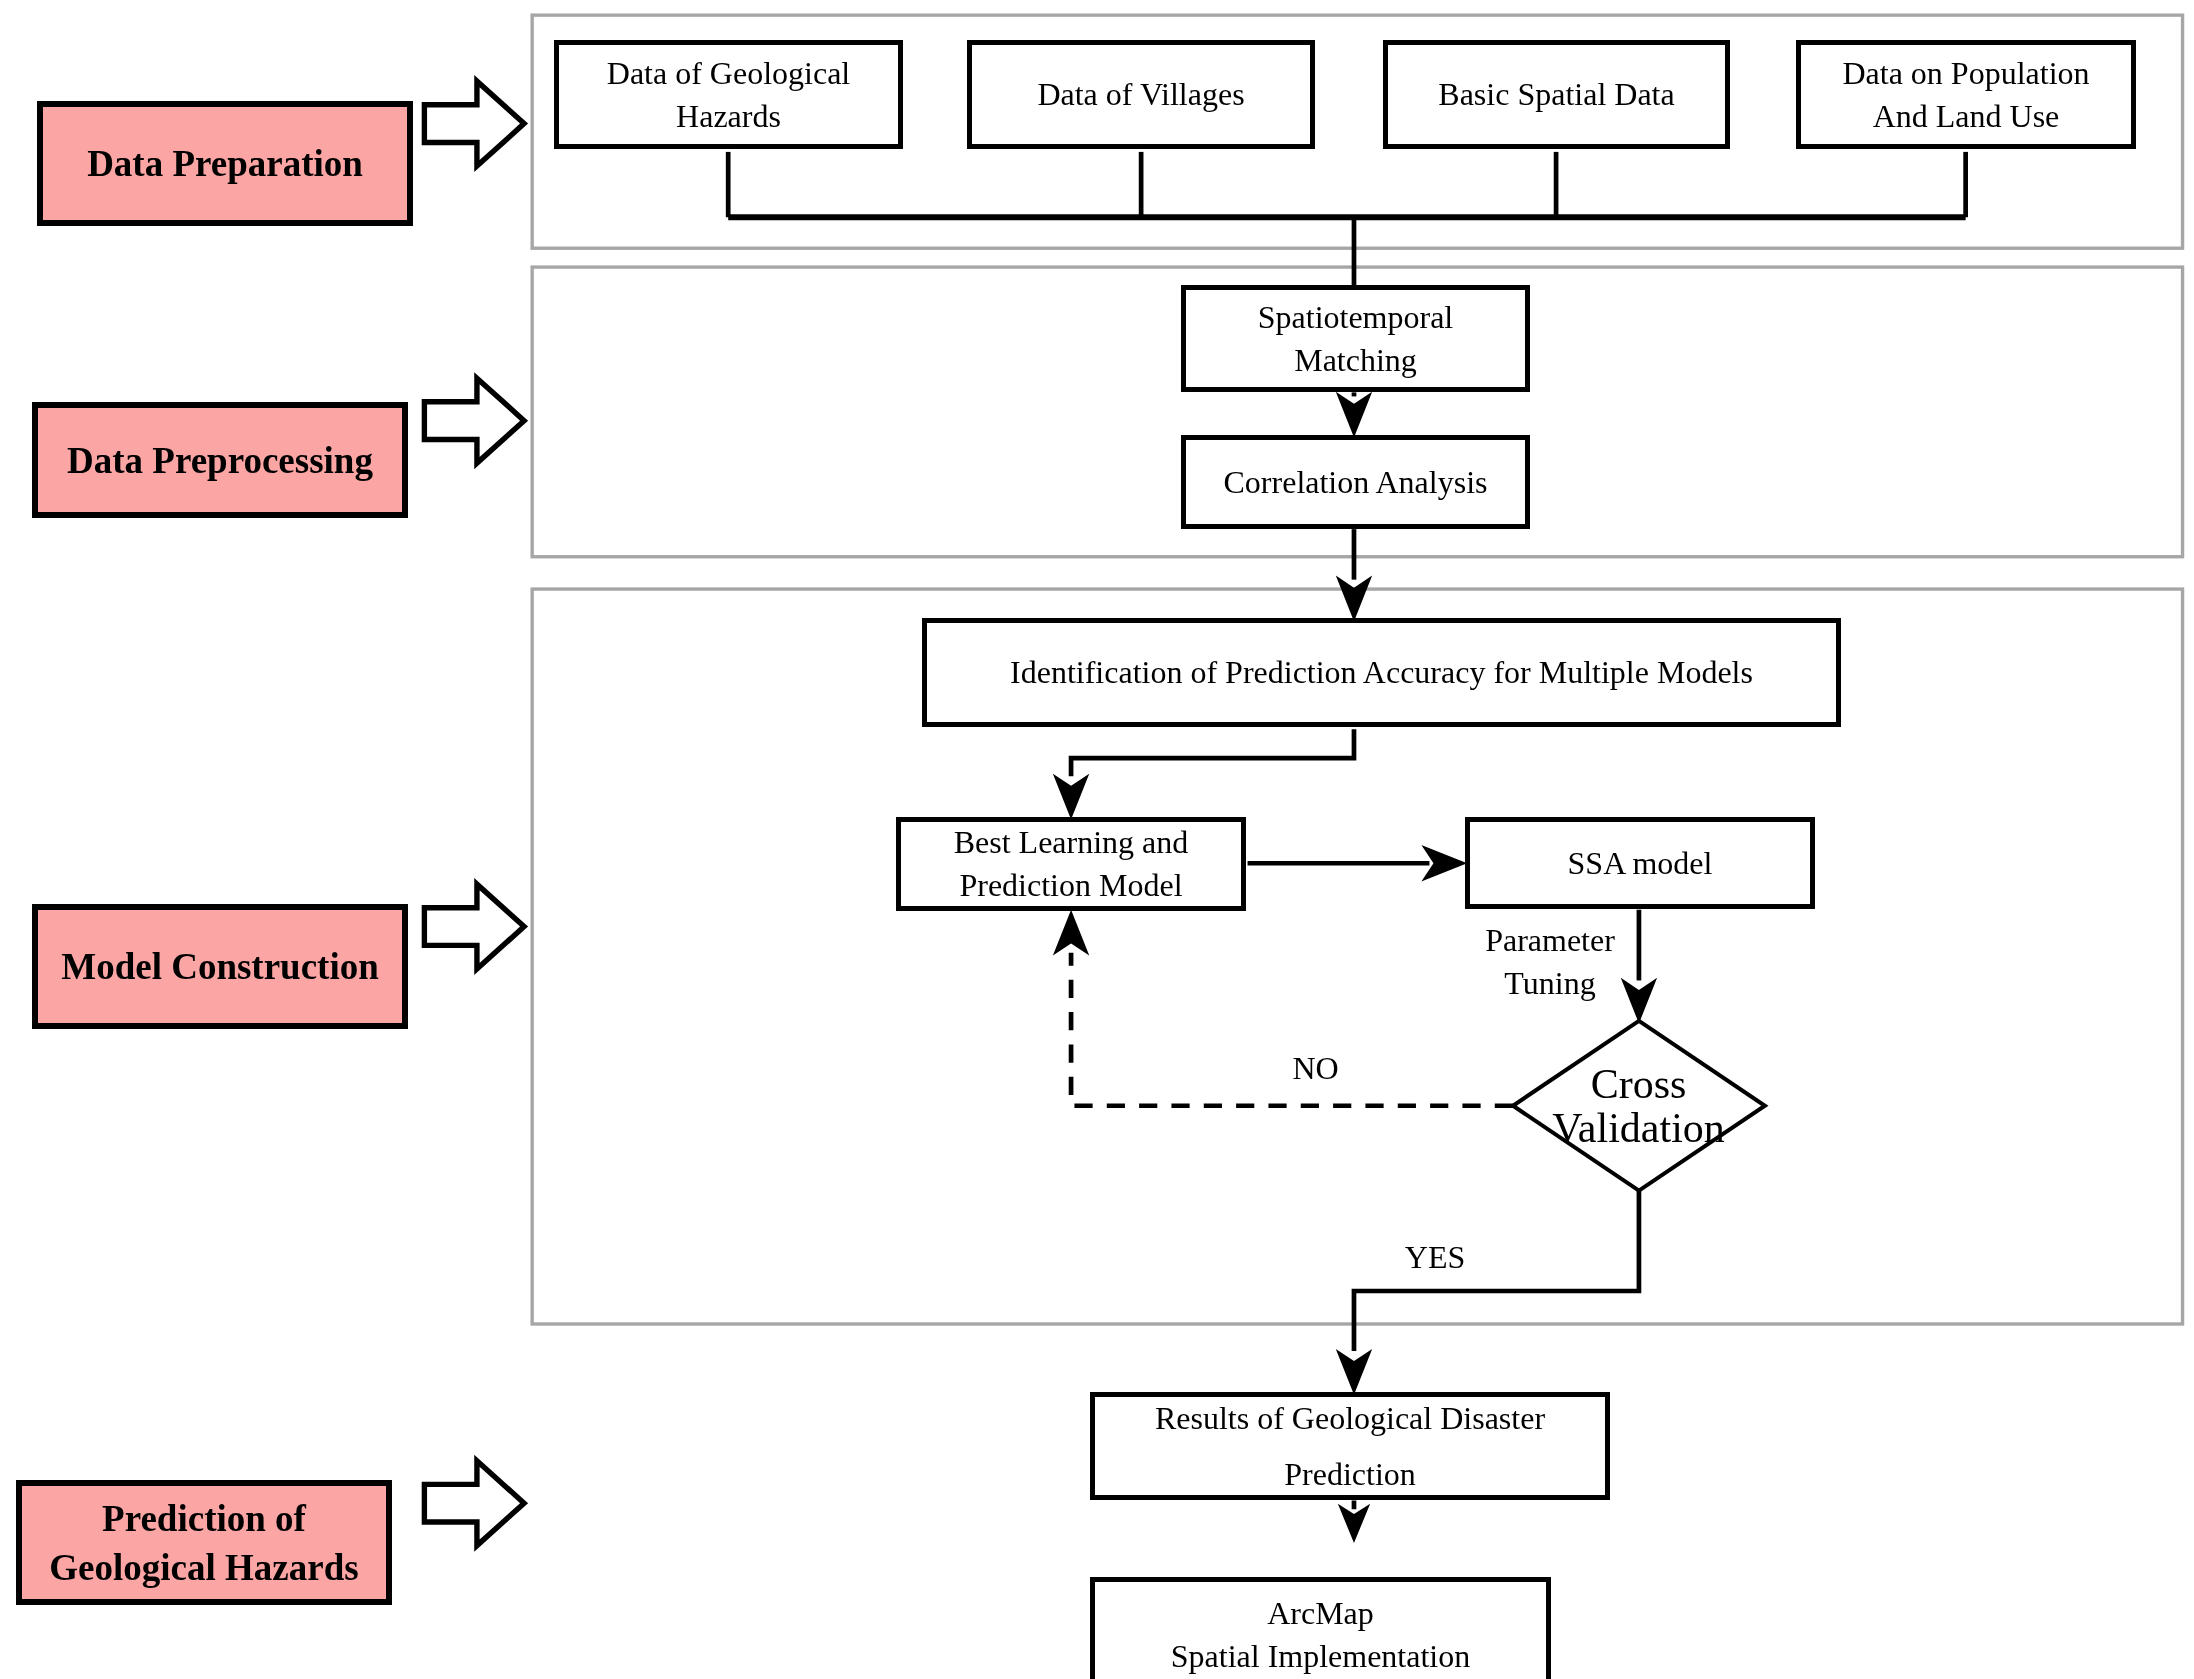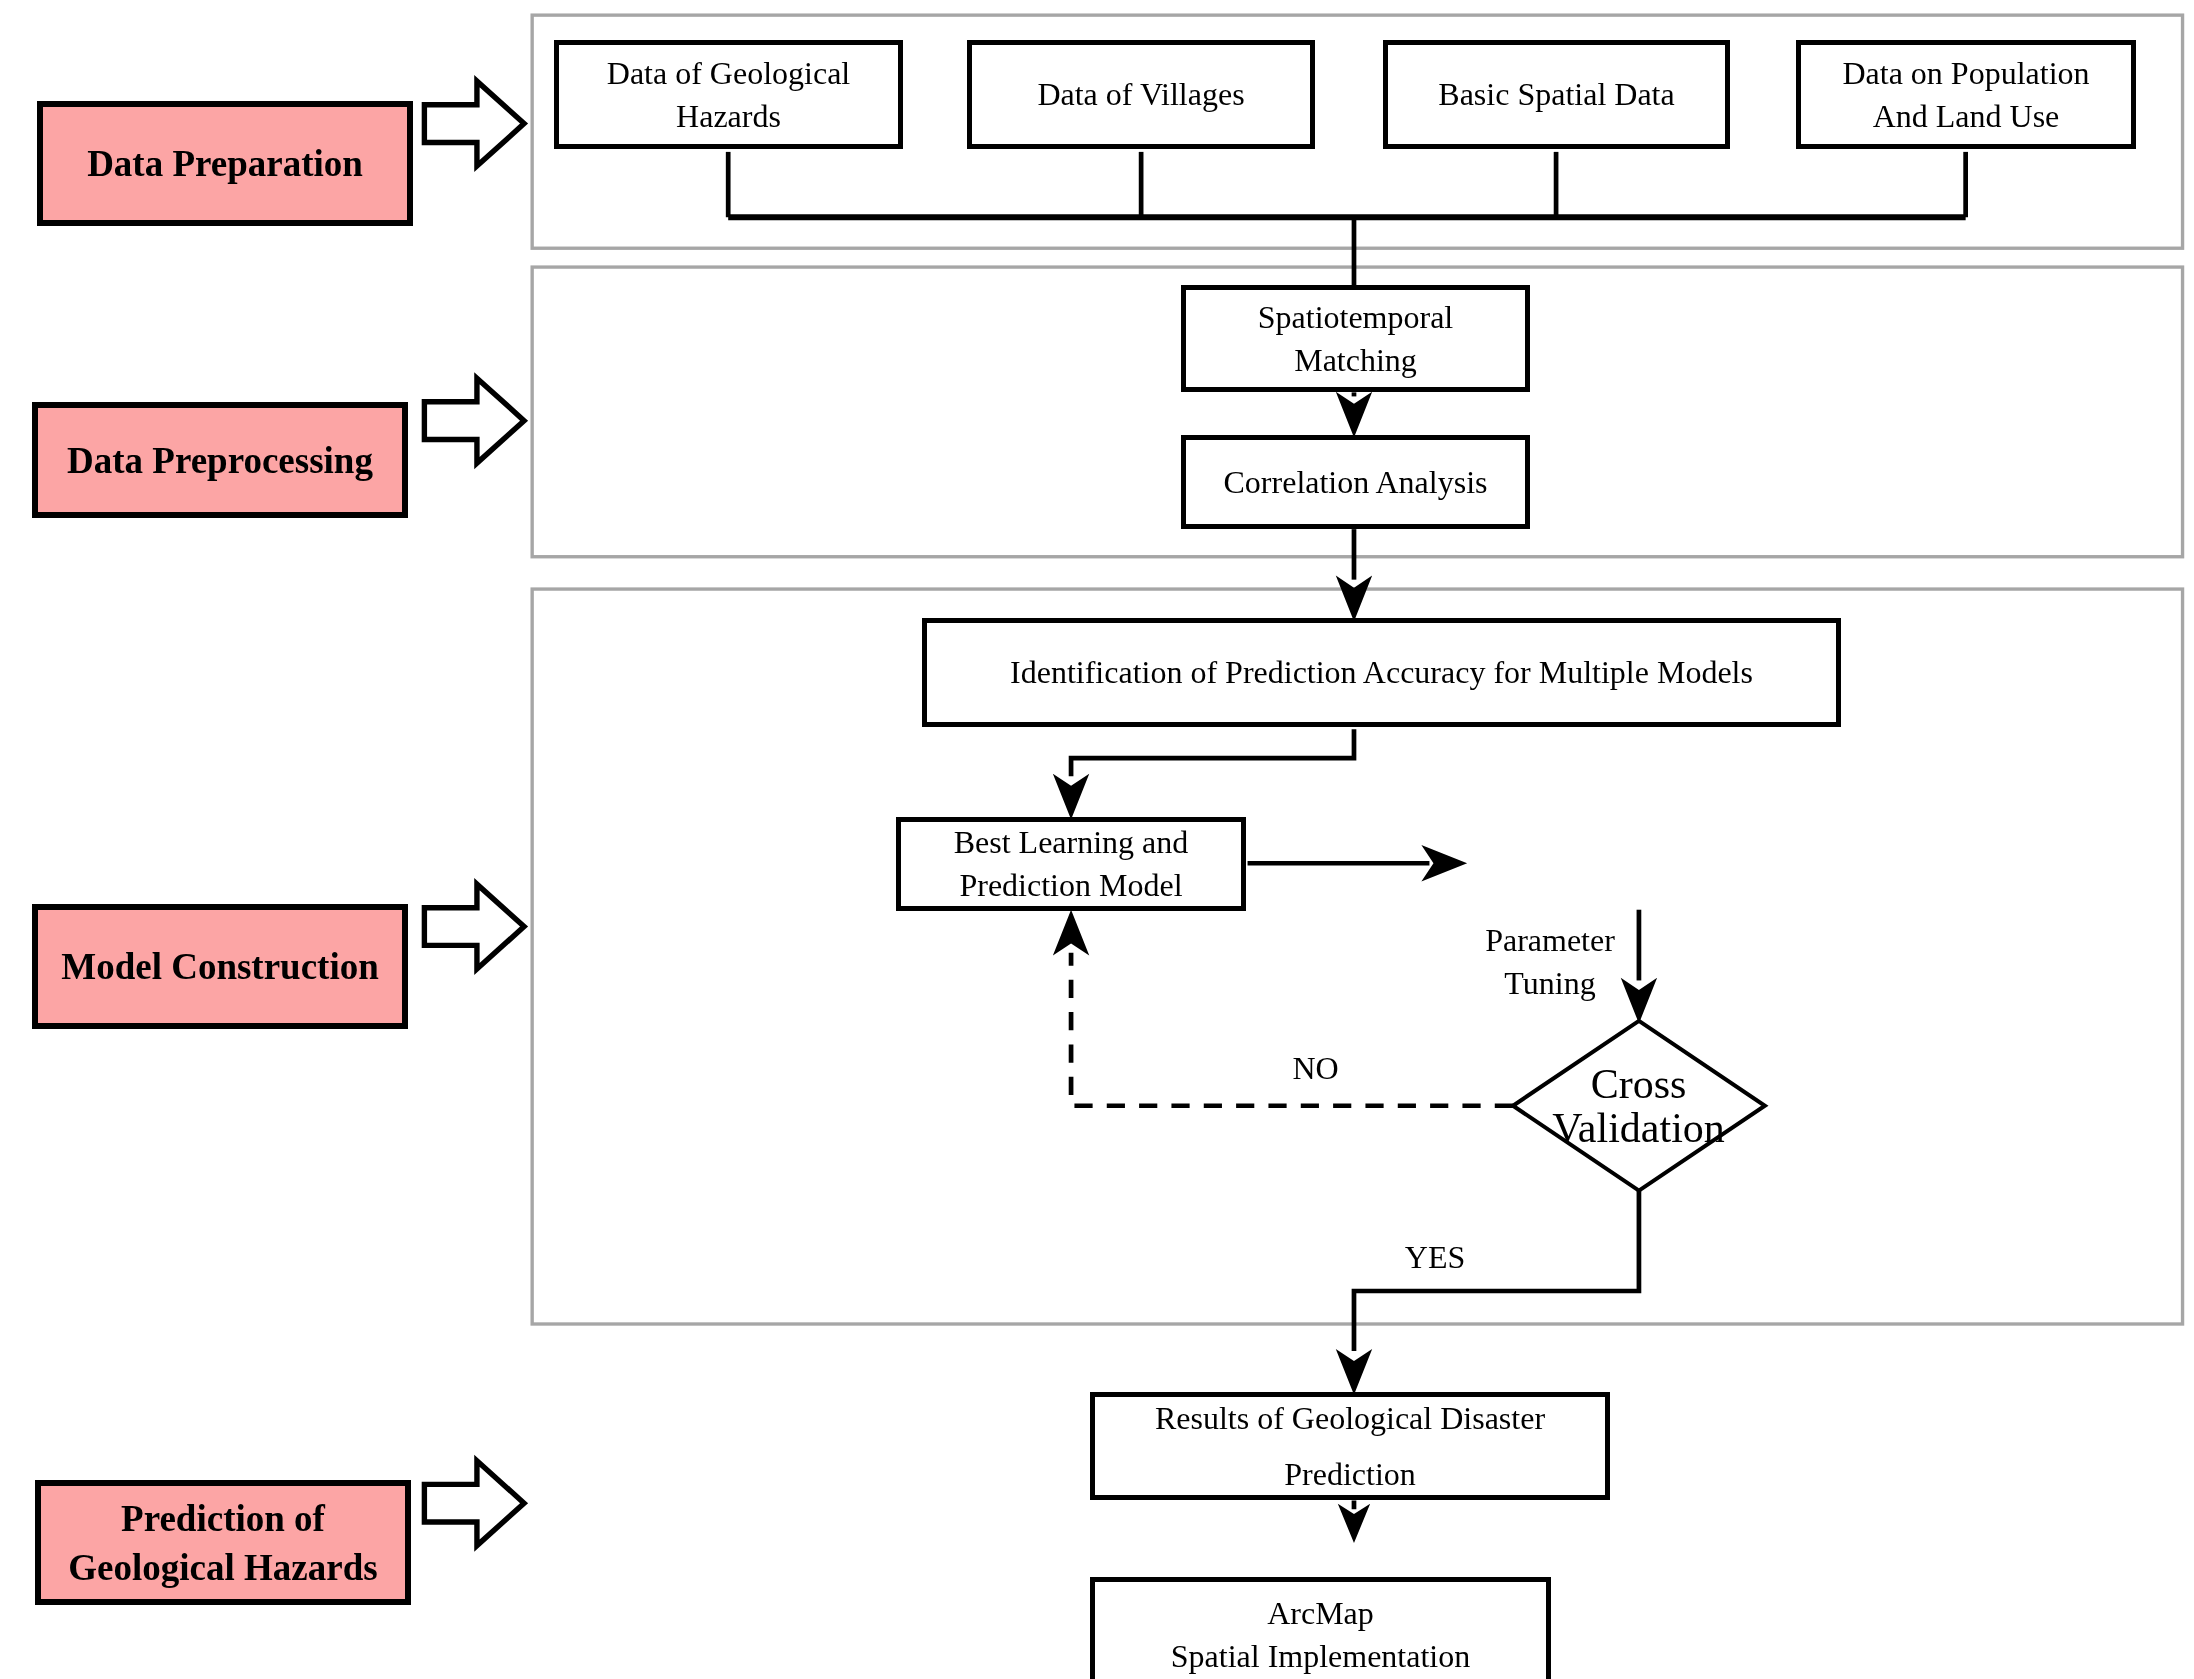--- a/index.html
+++ b/index.html
@@ -107,21 +107,21 @@
 
   <div class="stage" style="left:37px; top:61px; width:376px; height:125px;">
     <span class="line-span">Data Preparation</span>
   </div>
   <div class="stage" style="left:32px; top:362px; width:376px; height:116px;">
     <span class="line-span">Data Preprocessing</span>
   </div>
   <div class="stage" style="left:32px; top:864px; width:376px; height:125px;">
     <span class="line-span">Model Construction</span>
   </div>
-  <div class="stage" style="left:35px; top:1440px; width:376px; height:125px;">
+  <div class="stage" style="left:16px; top:1440px; width:376px; height:125px;">
     <span class="line-span">Prediction of</span>
     <span class="line-span">Geological Hazards</span>
   </div>
 
   <div class="node" style="left:554px; top:40px; width:349px; height:109px;">
     <span class="line-span">Data of Geological</span>
     <span class="line-span">Hazards</span>
   </div>
   <div class="node" style="left:967px; top:40px; width:348px; height:109px;">
     <span class="line-span">Data of Villages</span>
@@ -142,20 +142,23 @@
     <span class="line-span">Correlation Analysis</span>
   </div>
 
   <div class="node" style="left:894px; top:618px; width:919px; height:109px;margin-left:28px;">
     <span class="line-span">Identification of Prediction Accuracy for Multiple Models</span>
   </div>
   <div class="node" style="left:896px; top:817px; width:350px; height:94px;">
     <span class="line-span">Best Learning and</span>
     <span class="line-span">Prediction Model</span>
   </div>
+  <div class="node" style="left:1465px; top:817px; width:350px; height:92px;">
+    <span class="line-span">SSA model</span>
+  </div>
 
   <div class="floating-label" style="left:1504px; top:1060px; width:269px; height:92px; font-size:42px; line-height:44px;">
     <span class="line-span">Cross</span>
     <span class="line-span">Validation</span>
   </div>
 
   <div class="floating-label" style="left:1442px; top:918px; width:216px; height:88px; font-size:32px; line-height:43px;">
     <span class="line-span">Parameter</span>
     <span class="line-span">Tuning</span>
   </div>

